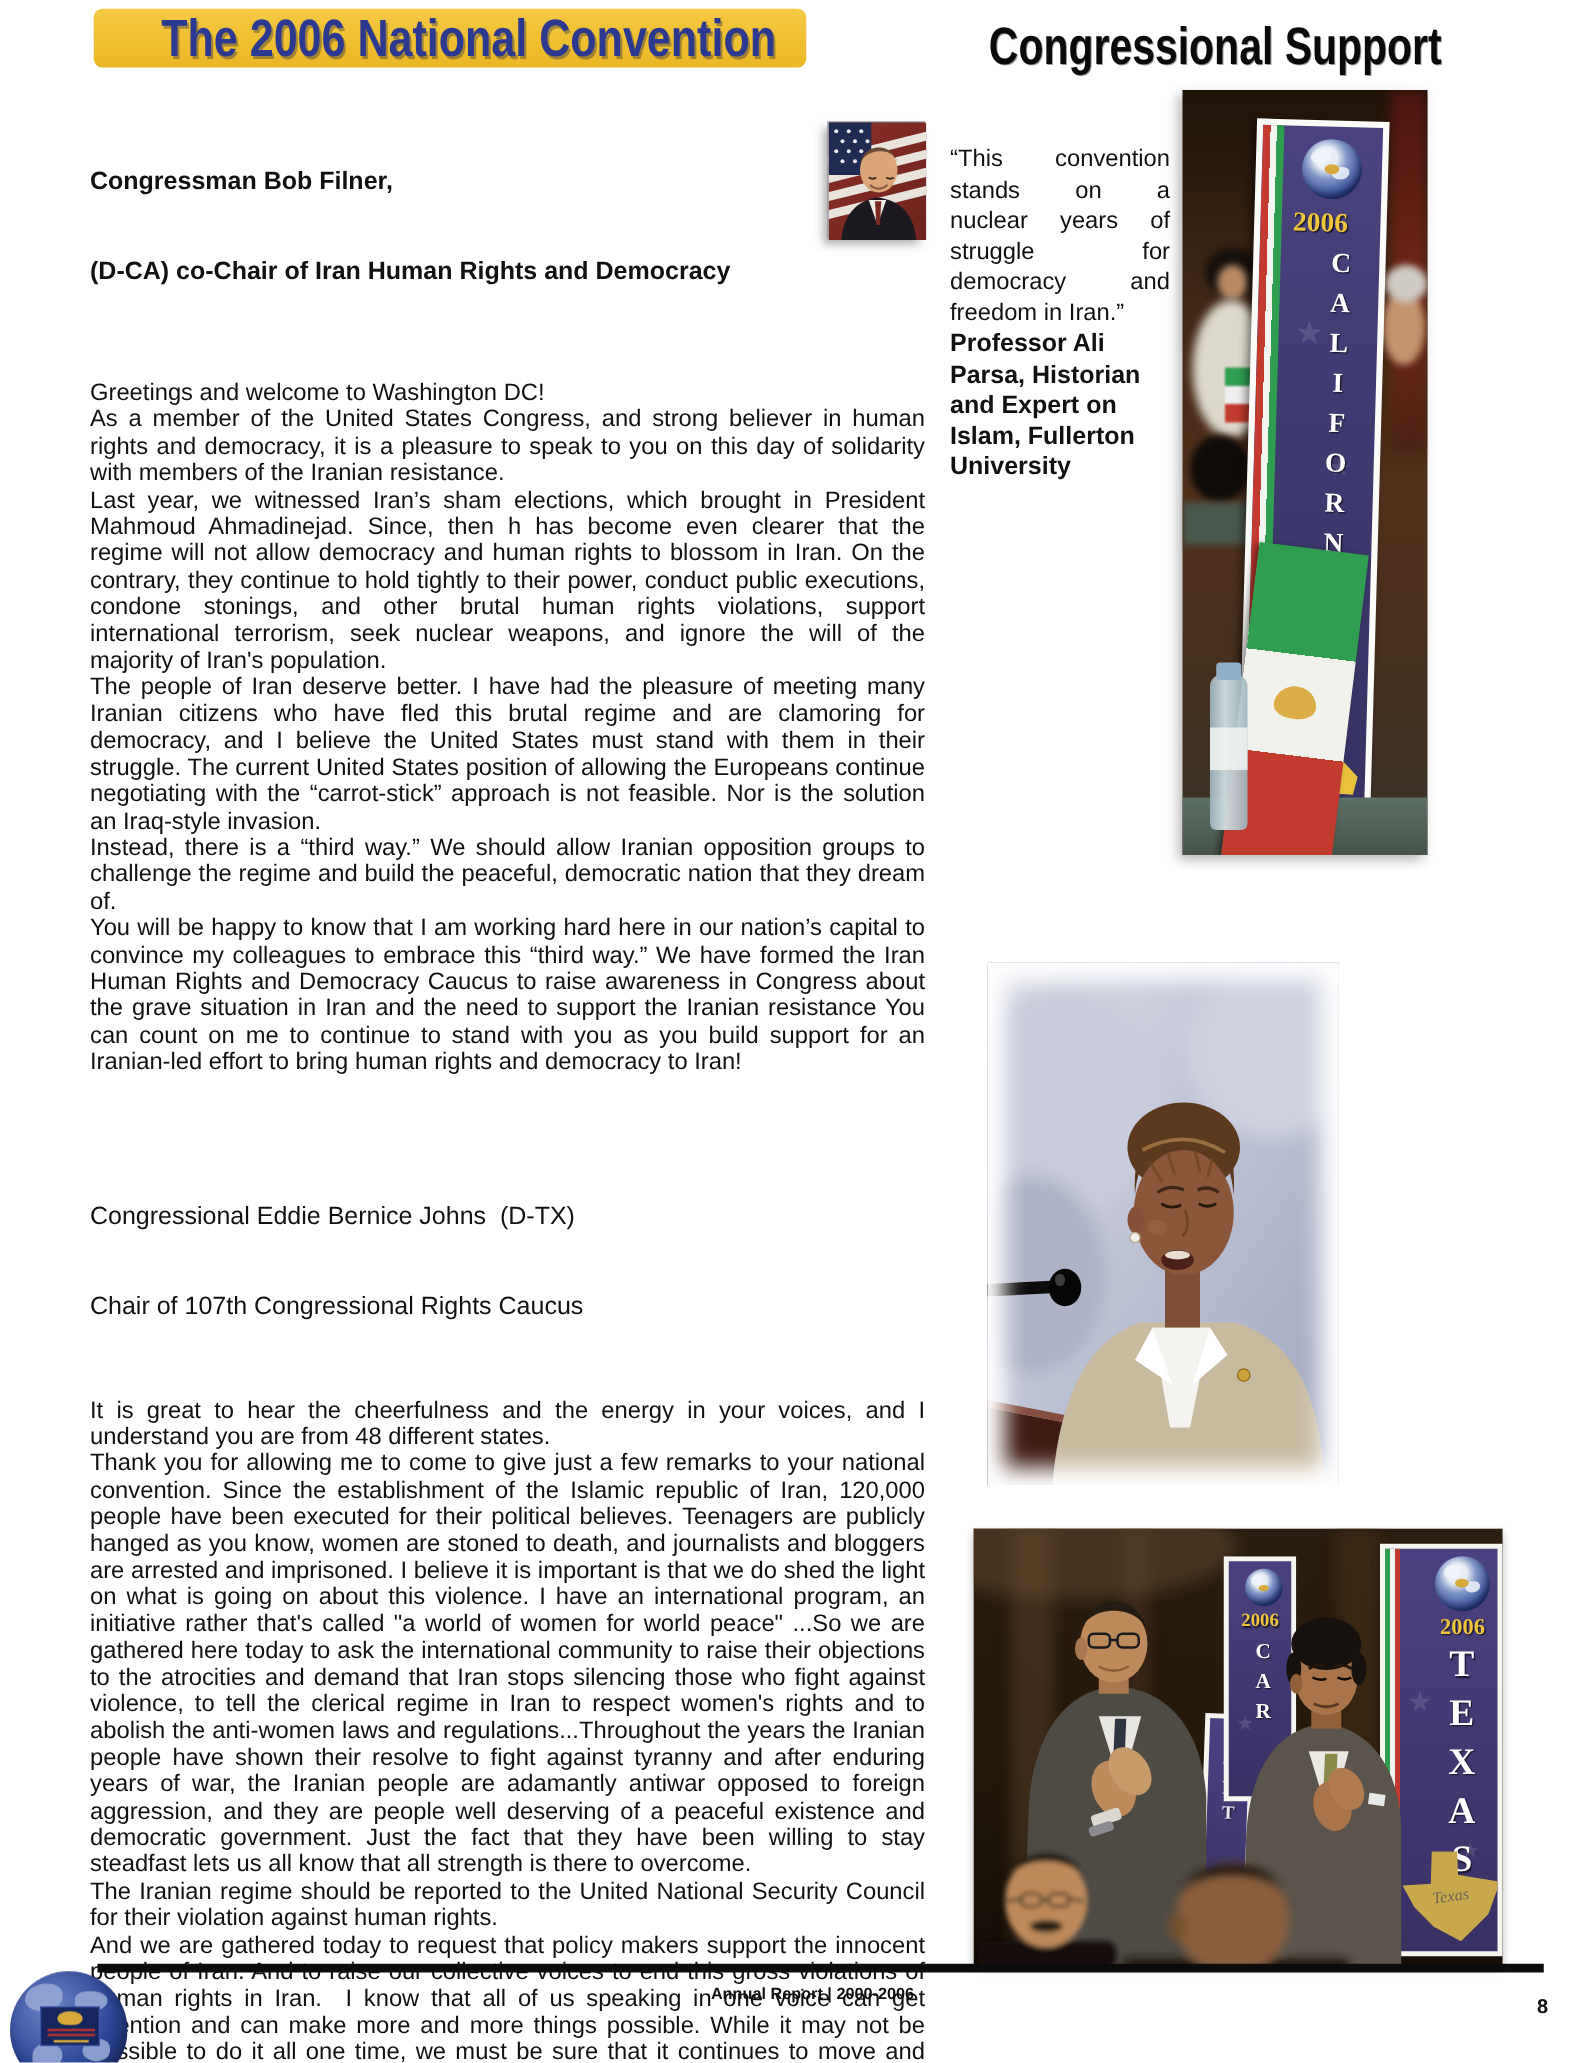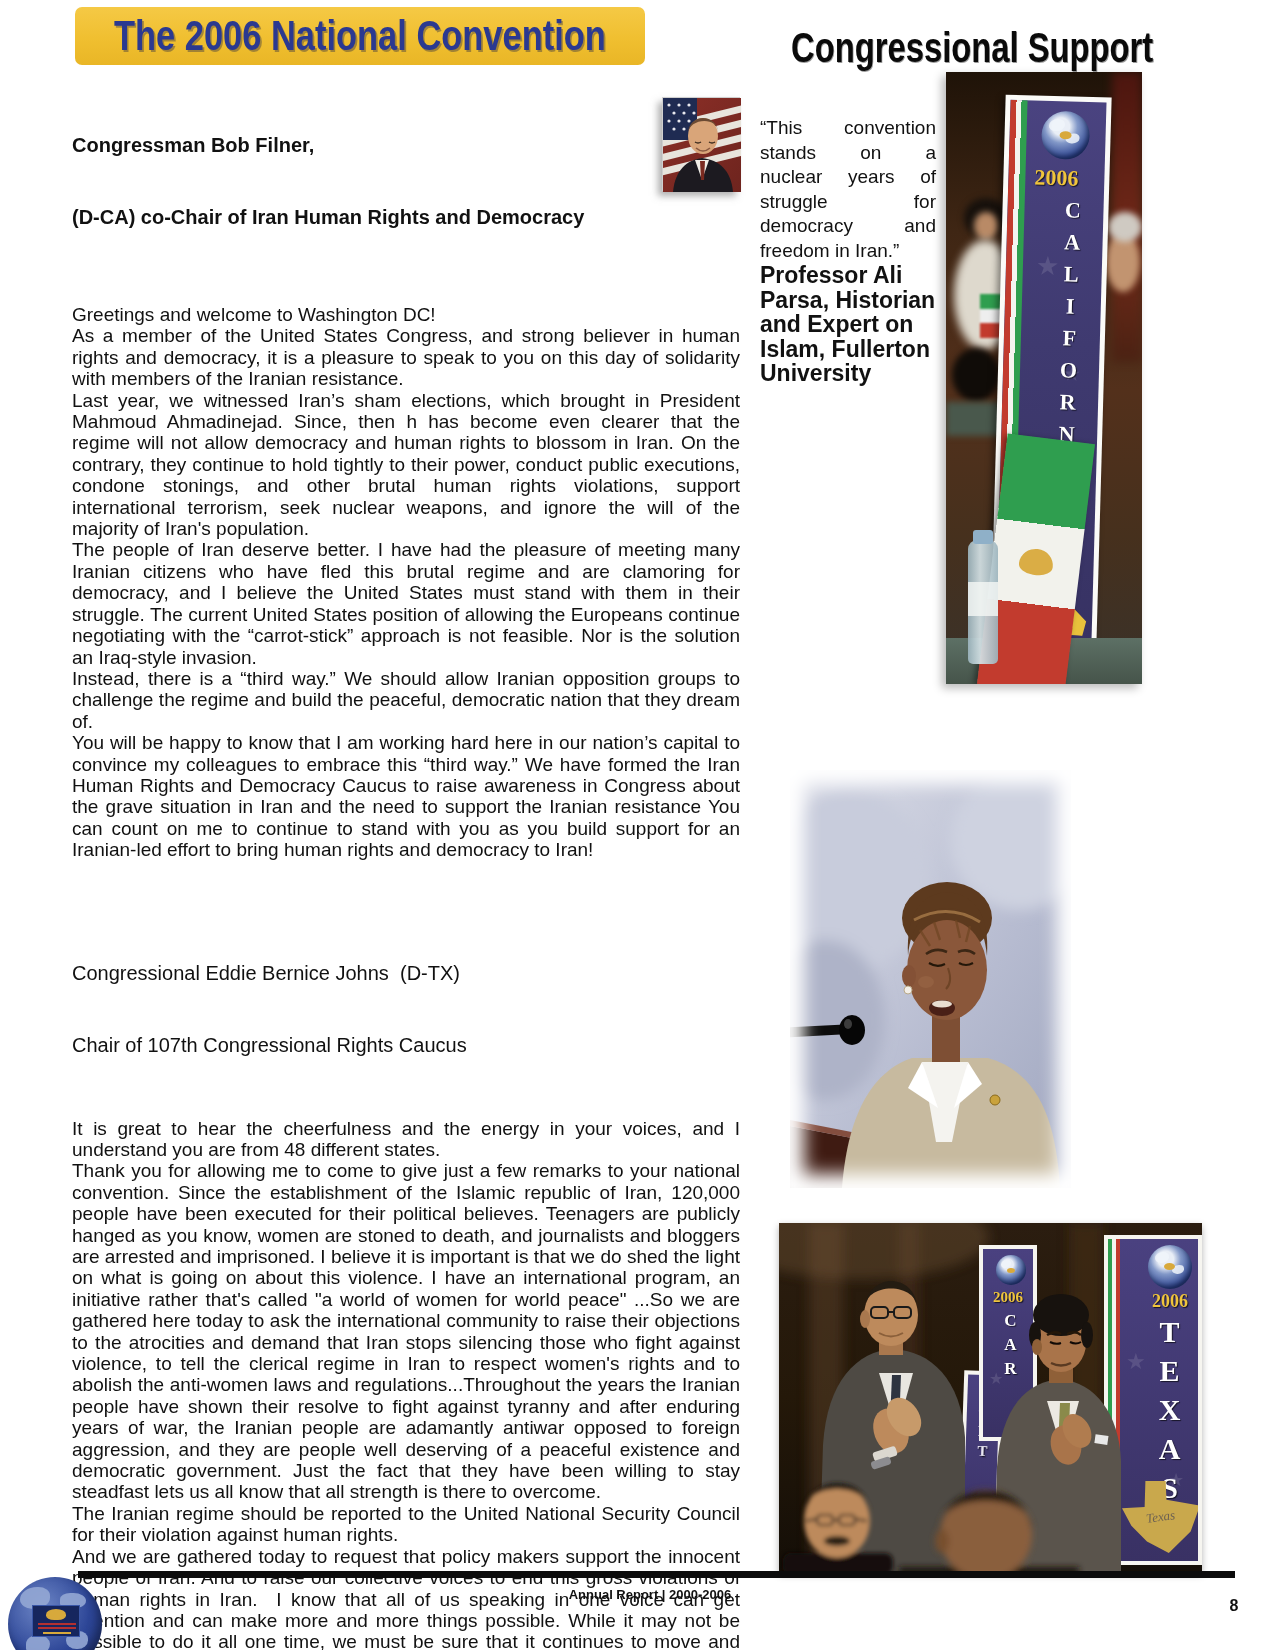--- a/index.html
+++ b/index.html
@@ -4,32 +4,32 @@
 <style>
   * { box-sizing: border-box; margin: 0; padding: 0; }
   html,body { background:#ffffff; }
   .page {
     position: relative; width: 1275px; height: 1650px; margin: 0 auto;
     background: #ffffff; overflow: hidden;
     font-family: "Liberation Sans", sans-serif; color: #111;
   }
   
   .banner {
-    position: absolute; left: 75px; top: 7px; width: 570px; height: 58px;
+    position: absolute; left: 75px; top: 7px; width: 570px; height: 47px;
     background: linear-gradient(180deg,#f5c945 0%,#f0bf30 55%,#e9b626 100%);
-    border-radius: 7px; display: flex; align-items: center; justify-content: center;
+    border-radius: 7px; display: flex; align-items: center; justify-content: flex-start;
   }
   .banner-text {
     display: inline-block; transform: scaleX(.82);
     font-size: 42px; font-weight: bold; letter-spacing: 0px;
     color: #2b3990; text-shadow: 2px 2px 0 rgba(20,25,70,.35);
     white-space: nowrap;
   }
   .right-title {
-    position: absolute; left: 740px; top: 24px; width: 380px; text-align: right;
+    position: absolute; left: 740px; top: 13px; width: 380px; text-align: right;
   }
   .right-title span {
     display: inline-block; transform: scaleX(.78);
     font-size: 42px; font-weight: bold; color: #0a0a0a;
     text-shadow: 1px 1px 0 rgba(0,0,0,.4); white-space: nowrap;
   }
   
   .left-col { position: absolute; left: 72px; top: 85px; width: 668px; }
   .sec-heading { font-size: 20px; line-height: 24px; white-space: pre-wrap; }
   .sec-heading.bold { font-weight: bold; }
@@ -41,21 +41,21 @@
   .johns-gap { margin-top: 52px; margin-bottom: 13px; }
   .filner-photo {
     float: right; width: 78px; height: 94px; margin: 12px 0 8px 14px;
     border: 1px solid #cfcfcf; background:#334;
     box-shadow: -4px 5px 7px rgba(110,110,110,.55);
   }
   
   .quote-block { position: absolute; left: 760px; top: 116px; width: 176px; }
   .qline { font-size: 19px; line-height: 24.5px; text-align: justify; text-align-last: justify; }
   .qline.last { text-align-last: left; }
-  .attr-line { font-size: 23px; line-height: 24.5px; font-weight: bold; }
+  .attr-line { font-size: 20px; line-height: 24.5px; font-weight: bold; }
   
   .photo { position: absolute; overflow: hidden; }
   .vtext {
     writing-mode: vertical-rl; text-orientation: upright;
     font-family: "Liberation Serif", serif; font-weight: bold; color: #fff;
     text-shadow: 1px 1px 1px rgba(0,0,0,.65);
   }
   .star { position: absolute; color: rgba(255,255,255,.12); }
   .star::before { content: "★"; }
   .mini-globe { border-radius: 50%; position: absolute;

